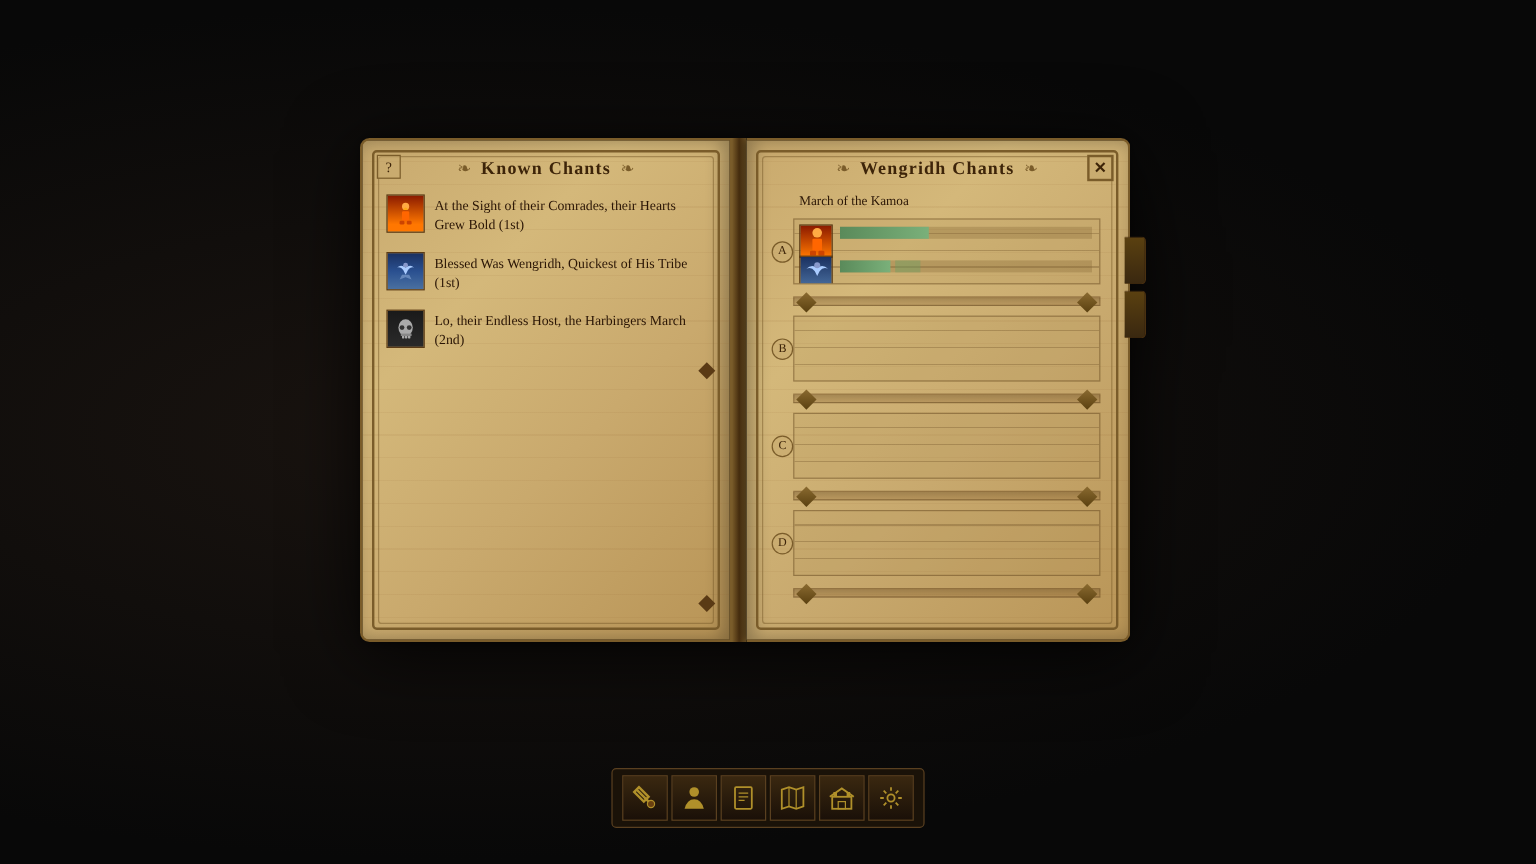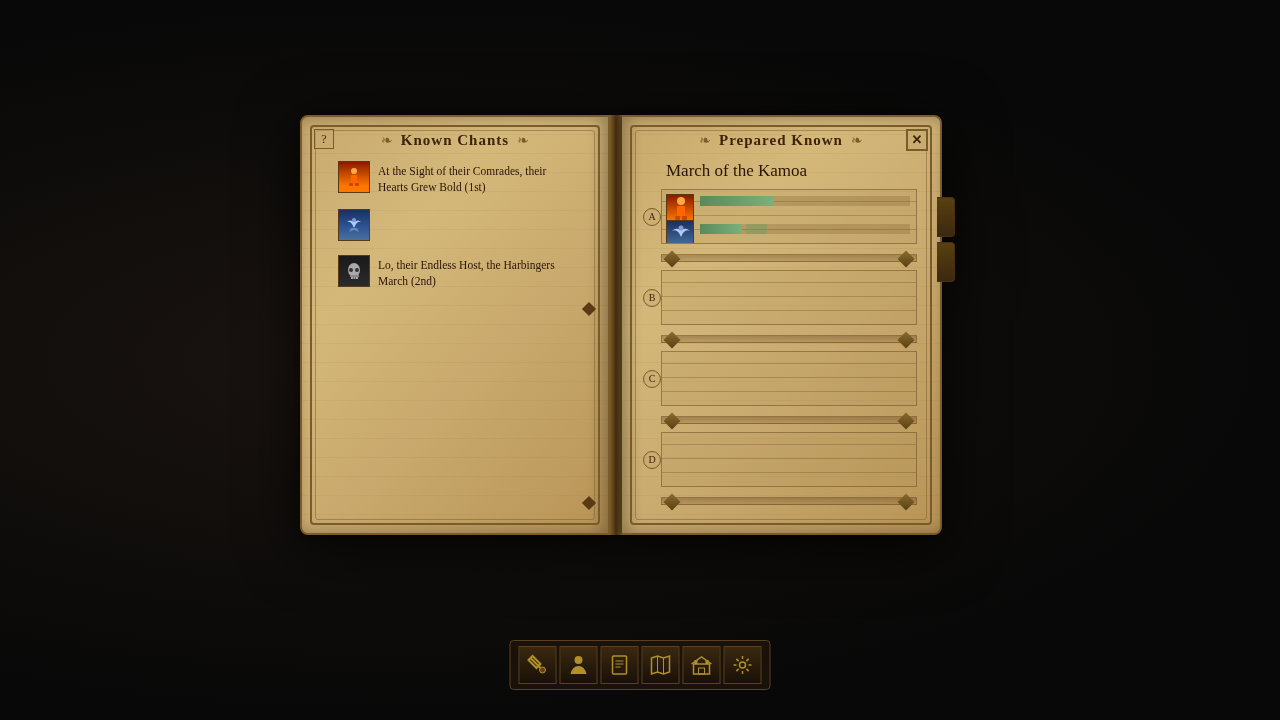--- a/index.html
+++ b/index.html
@@ -150,21 +150,21 @@
       cursor: pointer;
       z-index: 5;
       background: rgba(200,170,110,0.7);
       font-weight: bold;
     }
 
     
     .spell-list {
       position: relative;
       z-index: 2;
-      padding: 0 21px;
+      padding: 0 5px;
     }
 
     .spell-item {
       display: flex;
       align-items: flex-start;
       gap: 8px;
       margin-bottom: 14px;
       cursor: pointer;
     }
 
@@ -214,21 +214,21 @@
     
     .spine {
       width: 12px;
       background: linear-gradient(90deg, #7a5c2a, #4a3010, #7a5c2a);
       height: 420px;
       position: relative;
     }
 
     
     .chant-title {
-      font-size: 17px;
+      font-size: 11px;
       color: #2a1505;
       margin-bottom: 8px;
       padding-left: 5px;
       position: relative;
       z-index: 2;
     }
 
     
     .chant-slot-container {
       position: relative;
@@ -385,20 +385,21 @@
       </div>
 
       <div class="spell-item">
         <div class="spell-icon spell-icon-bird">
           <svg viewBox="0 0 22 22">
             <path d="M11 8 Q7 5 4 8 Q7 7 9 10 L11 14 L13 10 Q15 7 18 8 Q15 5 11 8Z" fill="#aaccff"></path>
             <circle cx="11" cy="6" r="2" fill="#8899cc"></circle>
             <path d="M8 14 L6 18 L11 16 L16 18 L14 14" fill="#6688bb"></path>
           </svg>
         </div>
+        <span class="spell-text">Blessed Was Wengridh, Quickest of His Tribe (1st)</span>
       </div>
 
       <div class="spell-item">
         <div class="spell-icon spell-icon-skull">
           <svg viewBox="0 0 22 22">
             <ellipse cx="11" cy="10" rx="6" ry="7" fill="#aaaaaa"></ellipse>
             <circle cx="8" cy="10" r="2" fill="#333"></circle>
             <circle cx="14" cy="10" r="2" fill="#333"></circle>
             <rect x="8" y="16" width="2" height="3" rx="0.5" fill="#aaaaaa"></rect>
             <rect x="10.5" y="16" width="2" height="3" rx="0.5" fill="#aaaaaa"></rect>
@@ -422,21 +423,21 @@
 
   <div class="spine"></div>
 
   <div class="page-right">
     <div class="page-frame"></div>
 
     <div class="close-btn">✕</div>
 
     <div class="page-header">
       <span class="header-ornament">❧</span>
-      <span class="page-title">Prepared Known</span>
+      <span class="page-title">Wengridh Chants</span>
       <span class="header-ornament">❧</span>
     </div>
 
     <div style="position:relative; z-index:2; padding: 0 8px 0 24px;">
 
       <div class="chant-title">March of the Kamoa</div>
 
       <div class="chant-slot-container">
         <div class="chant-label">A</div>
         <div class="chant-slot">

